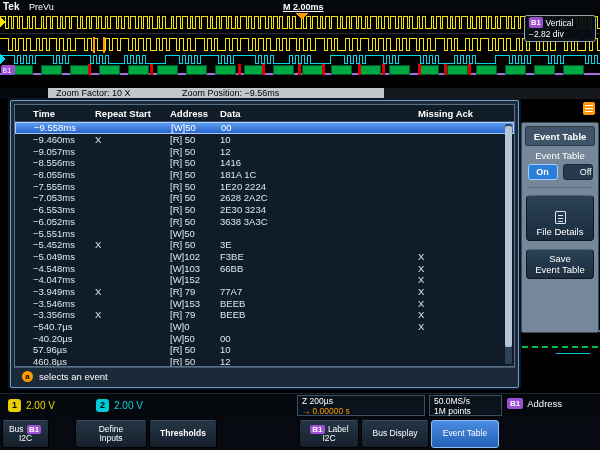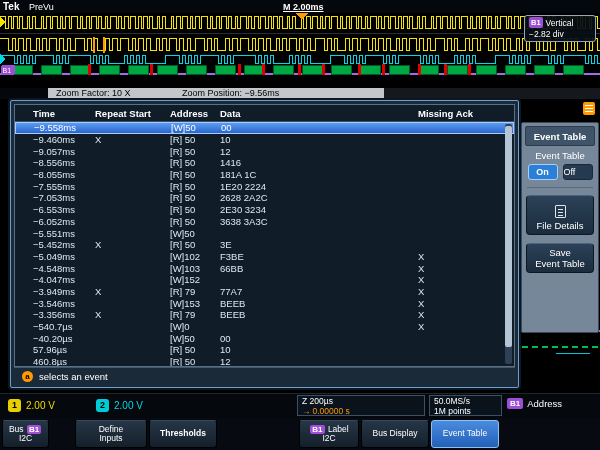--- a/index.html
+++ b/index.html
@@ -45,24 +45,24 @@
 .scroll-thumb { position:absolute; left:0; top:1%; width:7px; height:92%; background:#b5c5d5; border-radius:2px; }
 .dialog-footer { height:17px; display:flex; align-items:center; gap:6px; padding-left:8px; border-top:1px solid #44586c; color:#fff; font-size:9.5px; }
 .knob-a { width:11px; height:11px; border-radius:50%; background:#ff9a00; color:#000; font-size:8px; font-weight:bold; display:flex; align-items:center; justify-content:center; }
 
 
 .side-panel { position:absolute; left:521px; top:23px; width:78px; height:211px; background:#76879a; border:1px solid #3a4a5a; border-radius:2px; padding:2px 3px; }
 .panel-title { height:20px; margin:1px 0 4px 0; background:#3f5468; border:1px solid #2c3c4c; border-radius:2px; color:#fff; font-size:9.5px; font-weight:bold; text-align:center; line-height:19px; }
 .toggle-label { color:#fff; font-size:9.5px; text-align:center; margin:3px 0 3px 0; }
 .toggle-row { display:flex; justify-content:center; gap:5px; }
 .btn-on { width:30px; height:16px; background:#2b7fd6; border:1px solid #a8d0ff; border-radius:3px; color:#fff; font-size:9px; font-weight:bold; text-align:center; line-height:15px; }
-.btn-off { width:30px; height:16px; background:#253a50; border:1px solid #16283a; border-radius:3px; color:#fff; font-size:9px; text-align:left; line-height:15px; }
+.btn-off { width:30px; height:16px; background:#253a50; border:1px solid #16283a; border-radius:3px; color:#fff; font-size:9px; text-align:right; line-height:15px; }
 .panel-sep { height:1px; background:#5a6a7c; margin:7px 2px; }
 .panel-btn { background:linear-gradient(#2c4258,#1b2c3d); border:1px solid #0d1824; border-top-color:#4c637a; border-radius:4px; color:#fff; font-size:9.5px; text-align:center; margin:0 1px 8px 1px; padding:3px 0; }
-.panel-btn.file { padding-top:8px; }
+.panel-btn.file { padding-top:14px; }
 .file-glyph { width:11px; height:13px; margin:1px auto 2px auto; border:1px solid #dde6ee; border-radius:1px; position:relative; }
 .file-glyph::after { content:""; position:absolute; left:2px; top:3px; width:5px; height:1px; background:#dde6ee; box-shadow:0 3px 0 #dde6ee, 0 6px 0 #dde6ee; }
 
 
 .statusbar { position:absolute; left:0; top:393px; width:600px; height:24px; background:#05080d; border-top:1px solid #1a2630; color:#fff; }
 .ch-badge { position:absolute; top:5px; width:13px; height:13px; border-radius:3px; color:#000; font-size:9px; font-weight:bold; text-align:center; line-height:13px; }
 .ch1 { left:8px; background:#e8d000; }
 .ch2 { left:96px; background:#00ccd8; }
 .ch-val { position:absolute; top:6px; font-size:10px; }
 .ch1v { left:26px; color:#f0dc00; }

